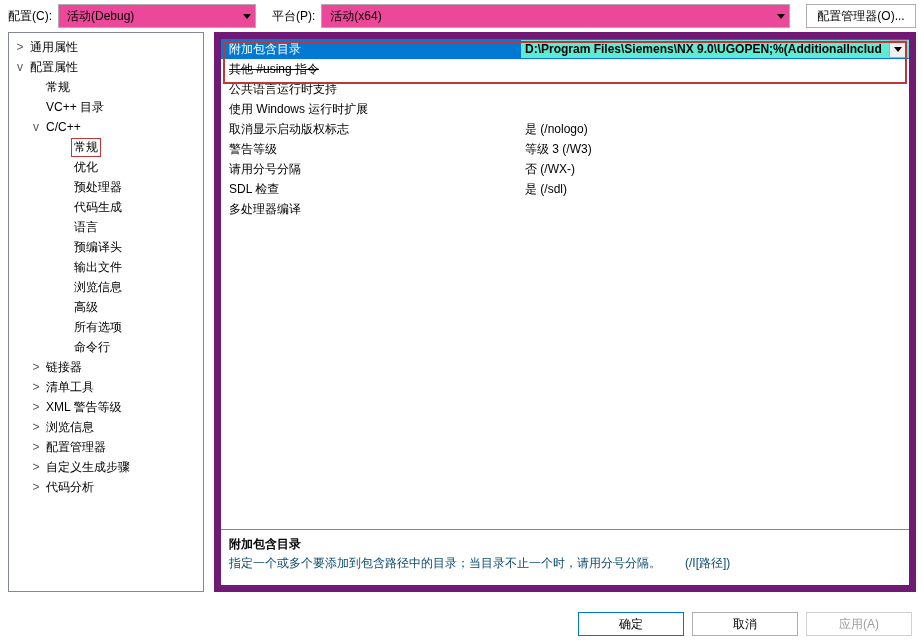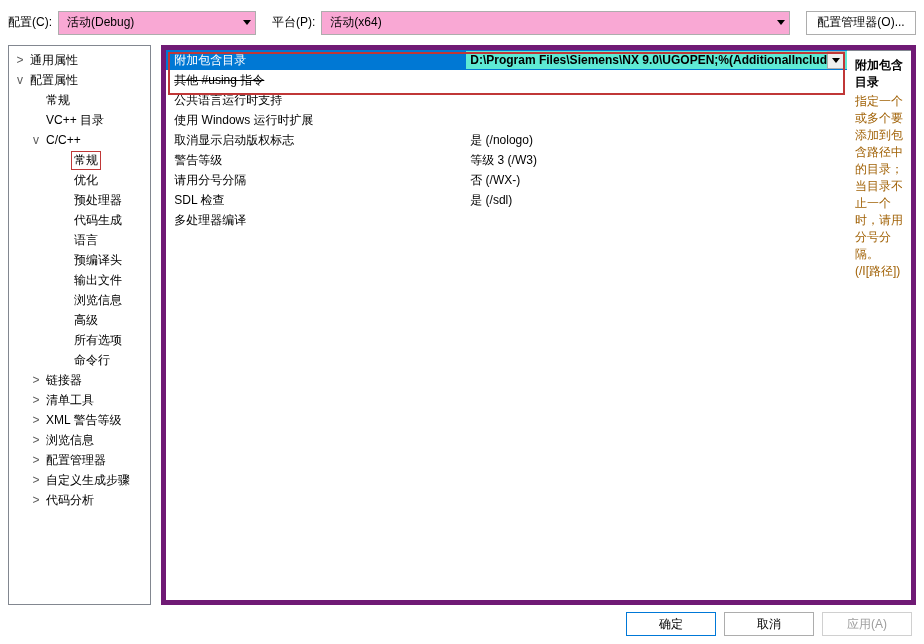--- a/index.html
+++ b/index.html
@@ -1,60 +1,60 @@
 <!DOCTYPE html>
 <html><head>
 <meta charset="utf-8">
 <style>
   * { box-sizing: border-box; font-family: "Microsoft YaHei", "Segoe UI", sans-serif; font-size: 12px; }
   body { margin: 0; background: #fff; width: 924px; height: 644px; overflow: hidden; }
 
   
-  .topbar { display: flex; align-items: center; height: 45px; padding: 4px 8px; gap: 6px; }
+  .topbar { display: flex; align-items: center; height: 32px; padding: 4px 8px; gap: 6px; }
   .topbar label { color: #000; }
-  .select { display:inline-flex; align-items:center; justify-content:space-between; height:24px; border:1px solid #adadad; padding:0 4px 0 8px; background:#f9a8d4; position:relative; }
+  .select { display:inline-flex; align-items:center; justify-content:space-between; height:24px; border:1px solid #adadad; padding:0 4px 0 8px; background:#ec4899; position:relative; }
   .select .caret { width:0;height:0;border-left:4px solid transparent;border-right:4px solid transparent;border-top:5px solid #000;margin-left:6px; }
   .btn { height:24px; border:1px solid #adadad; background:#fff; padding:0 10px; display:inline-flex; align-items:center; cursor:default; }
 
   
   .main { display:flex; height: 560px; padding: 0 8px; gap:10px; }
   .tree-pane { width:196px; border:1px solid #828790; background:#fff; overflow:auto; padding:4px 0; }
   .grid-pane { flex:1; display:flex; flex-direction:column; }
 
   
   .tree-item { display:flex; align-items:center; height:20px; padding-right:6px; white-space:nowrap; }
   .tree-toggle { width:14px; text-align:center; color:#5b5b5b; font-size:12px; user-select:none; }
   .tree-label { padding:1px 3px; }
   .tree-selected { border:1px solid #c03737; padding:0 2px; }
   .depth0 { padding-left:4px; }
   .depth1 { padding-left:20px; }
   .depth2 { padding-left:48px; }
 
   
-  .grid-border { border:5px solid #701a75; flex:1; display:flex; }
+  .grid-border { border:7px solid #701a75; flex:1; display:flex; flex-direction:column; }
   .grid-box { flex:1; position:relative; }
   .hl-rect { position:absolute; left:2px; top:2px; right:2px; height:43px; border:2px solid #c03737; pointer-events:none; }
   .row { display:flex; height:20px; align-items:center; }
   .cell-name { width:300px; padding-left:8px; }
   .cell-val  { flex:1; padding-left:4px; overflow:hidden; white-space:nowrap; }
   .row.selected { background:#0078d4; color:#fff; }
   .row.selected .cell-val { background:#5eead4; color:#000; display:flex; align-items:center; }
   .row.selected .cell-val .valtext { flex:1; font-weight:bold; overflow:hidden; }
   .drop-btn { width:18px; height:18px; border:1px solid #adadad; background:#efefef; display:flex; align-items:center; justify-content:center; margin-right:2px; }
   .drop-btn .caret { width:0;height:0;border-left:4px solid transparent;border-right:4px solid transparent;border-top:5px solid #000; }
   .row.struck .cell-name span, .row.struck .cell-val span { text-decoration: line-through; color:#000; }
   .bold { font-weight:normal; }
 
   .desc-box { border-top:1px solid #828790; padding:6px 8px 10px 8px; min-height:56px; }
   .desc-title { font-weight:bold; margin-bottom:2px; }
-  .desc-text { color:#a16207; }
+  .desc-text { color:#0c4a6e; }
 
   
   .bottombar { position:absolute; bottom:8px; right:12px; display:flex; gap:8px; }
-  .bottombar .btn { width:90px; justify-content:center; }
+  .bottombar .btn { width:106px; justify-content:center; }
   .btn.default { border:1px solid #0078d7; }
   .btn.disabled { color:#9d9d9d; border-color:#d0d0d0; }
 </style>
 </head>
 <body>
 
 <div class="topbar">
   <label>配置(C):</label>
   <div class="select" style="width:198px">
     <span>活动(Debug)</span>

